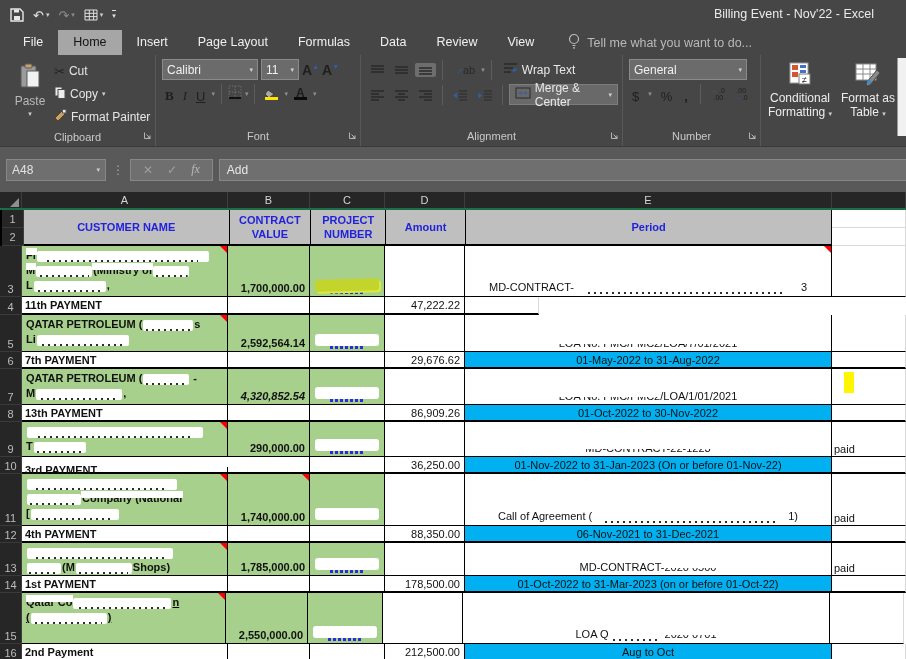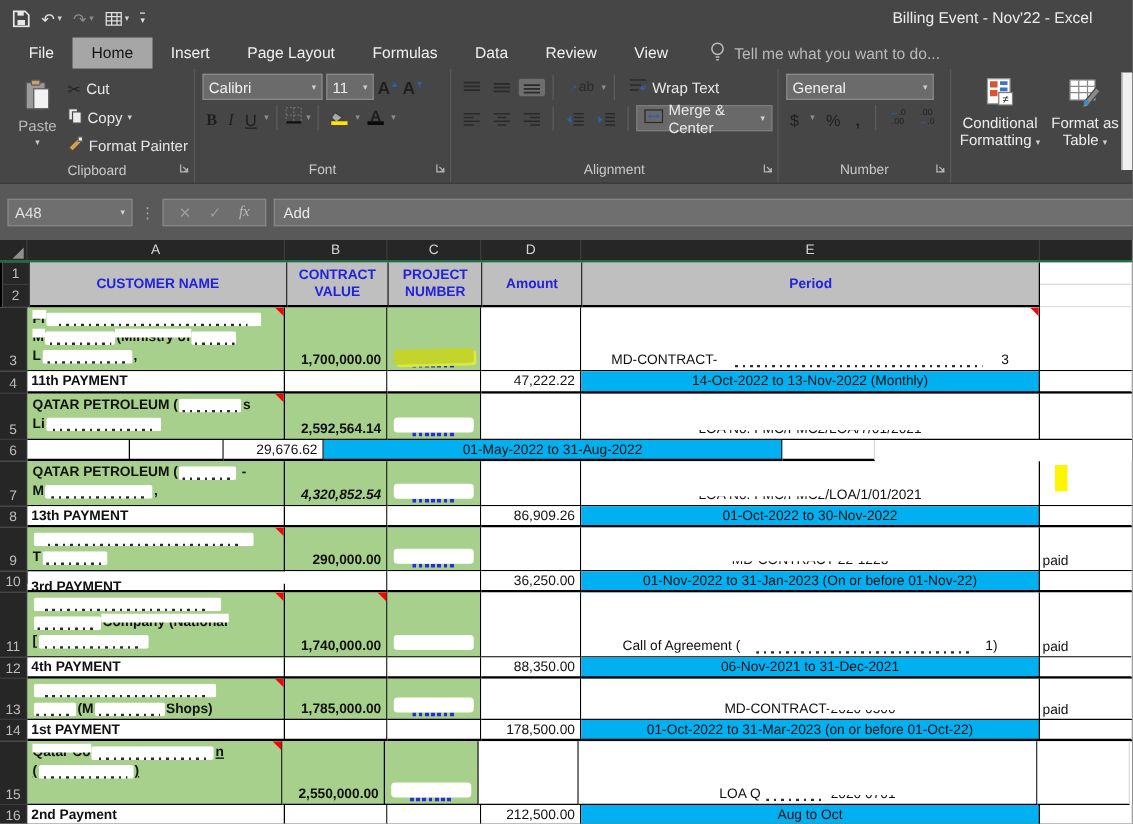--- a/index.html
+++ b/index.html
@@ -516,23 +516,20 @@
         <div class="row r-p" style="height: 18px;">
           <div class="rownum">4</div>
           <div class="cell labelcell" style="width: 206px;">
             <span>11th PAYMENT</span>
           </div>
           <div class="cell" style="width: 82px; background: rgb(255, 255, 255);"></div>
           <div class="cell" style="width: 75px; background: rgb(255, 255, 255);"></div>
           <div class="cell amount" style="width: 80px;">
             <span>47,222.22</span>
           </div>
-          <div class="cell period" style="width: 367px;">
-            <span>14-Oct-2022 to 13-Nov-2022 (Monthly)</span>
-          </div>
           <div class="cell fcell" style="width: 74px;"></div>
         </div>
         <div class="row r-c" style="height: 37px;">
           <div class="rownum">5</div>
           <div class="cell green namecell" style="width: 206px;">
             <div class="nline"><span class="seg-t">QATAR PETROLEUM (</span><span class="seg-x" style="width: 50px;"></span><span class="seg-t">s</span></div>
             <div class="nline"><span class="seg-t">Li</span><span class="seg-x" style="width: 92px;"></span></div>
             <span class="tri"></span>
           </div>
           <div class="cell green contract" style="width: 82px;">
@@ -545,20 +542,23 @@
             </div>
           </div>
           <div class="cell" style="width: 80px; background: rgb(255, 255, 255);"></div>
           <div class="cell refcell" style="width: 367px; background: rgb(255, 255, 255);">
             <span><span class="seg-h">LOA No. FMC/FMC2/LOA/7/01/2021</span></span>
           </div>
           <div class="cell fcell notecell" style="width: 74px;"></div>
         </div>
         <div class="row r-p" style="height: 17px;">
           <div class="rownum">6</div>
+          <div class="cell labelcell" style="width: 206px;">
+            <span>7th PAYMENT</span>
+          </div>
           <div class="cell" style="width: 82px; background: rgb(255, 255, 255);"></div>
           <div class="cell" style="width: 75px; background: rgb(255, 255, 255);"></div>
           <div class="cell amount" style="width: 80px;">
             <span>29,676.62</span>
           </div>
           <div class="cell period" style="width: 367px;">
             <span>01-May-2022 to 31-Aug-2022</span>
           </div>
           <div class="cell fcell" style="width: 74px;"></div>
         </div>

